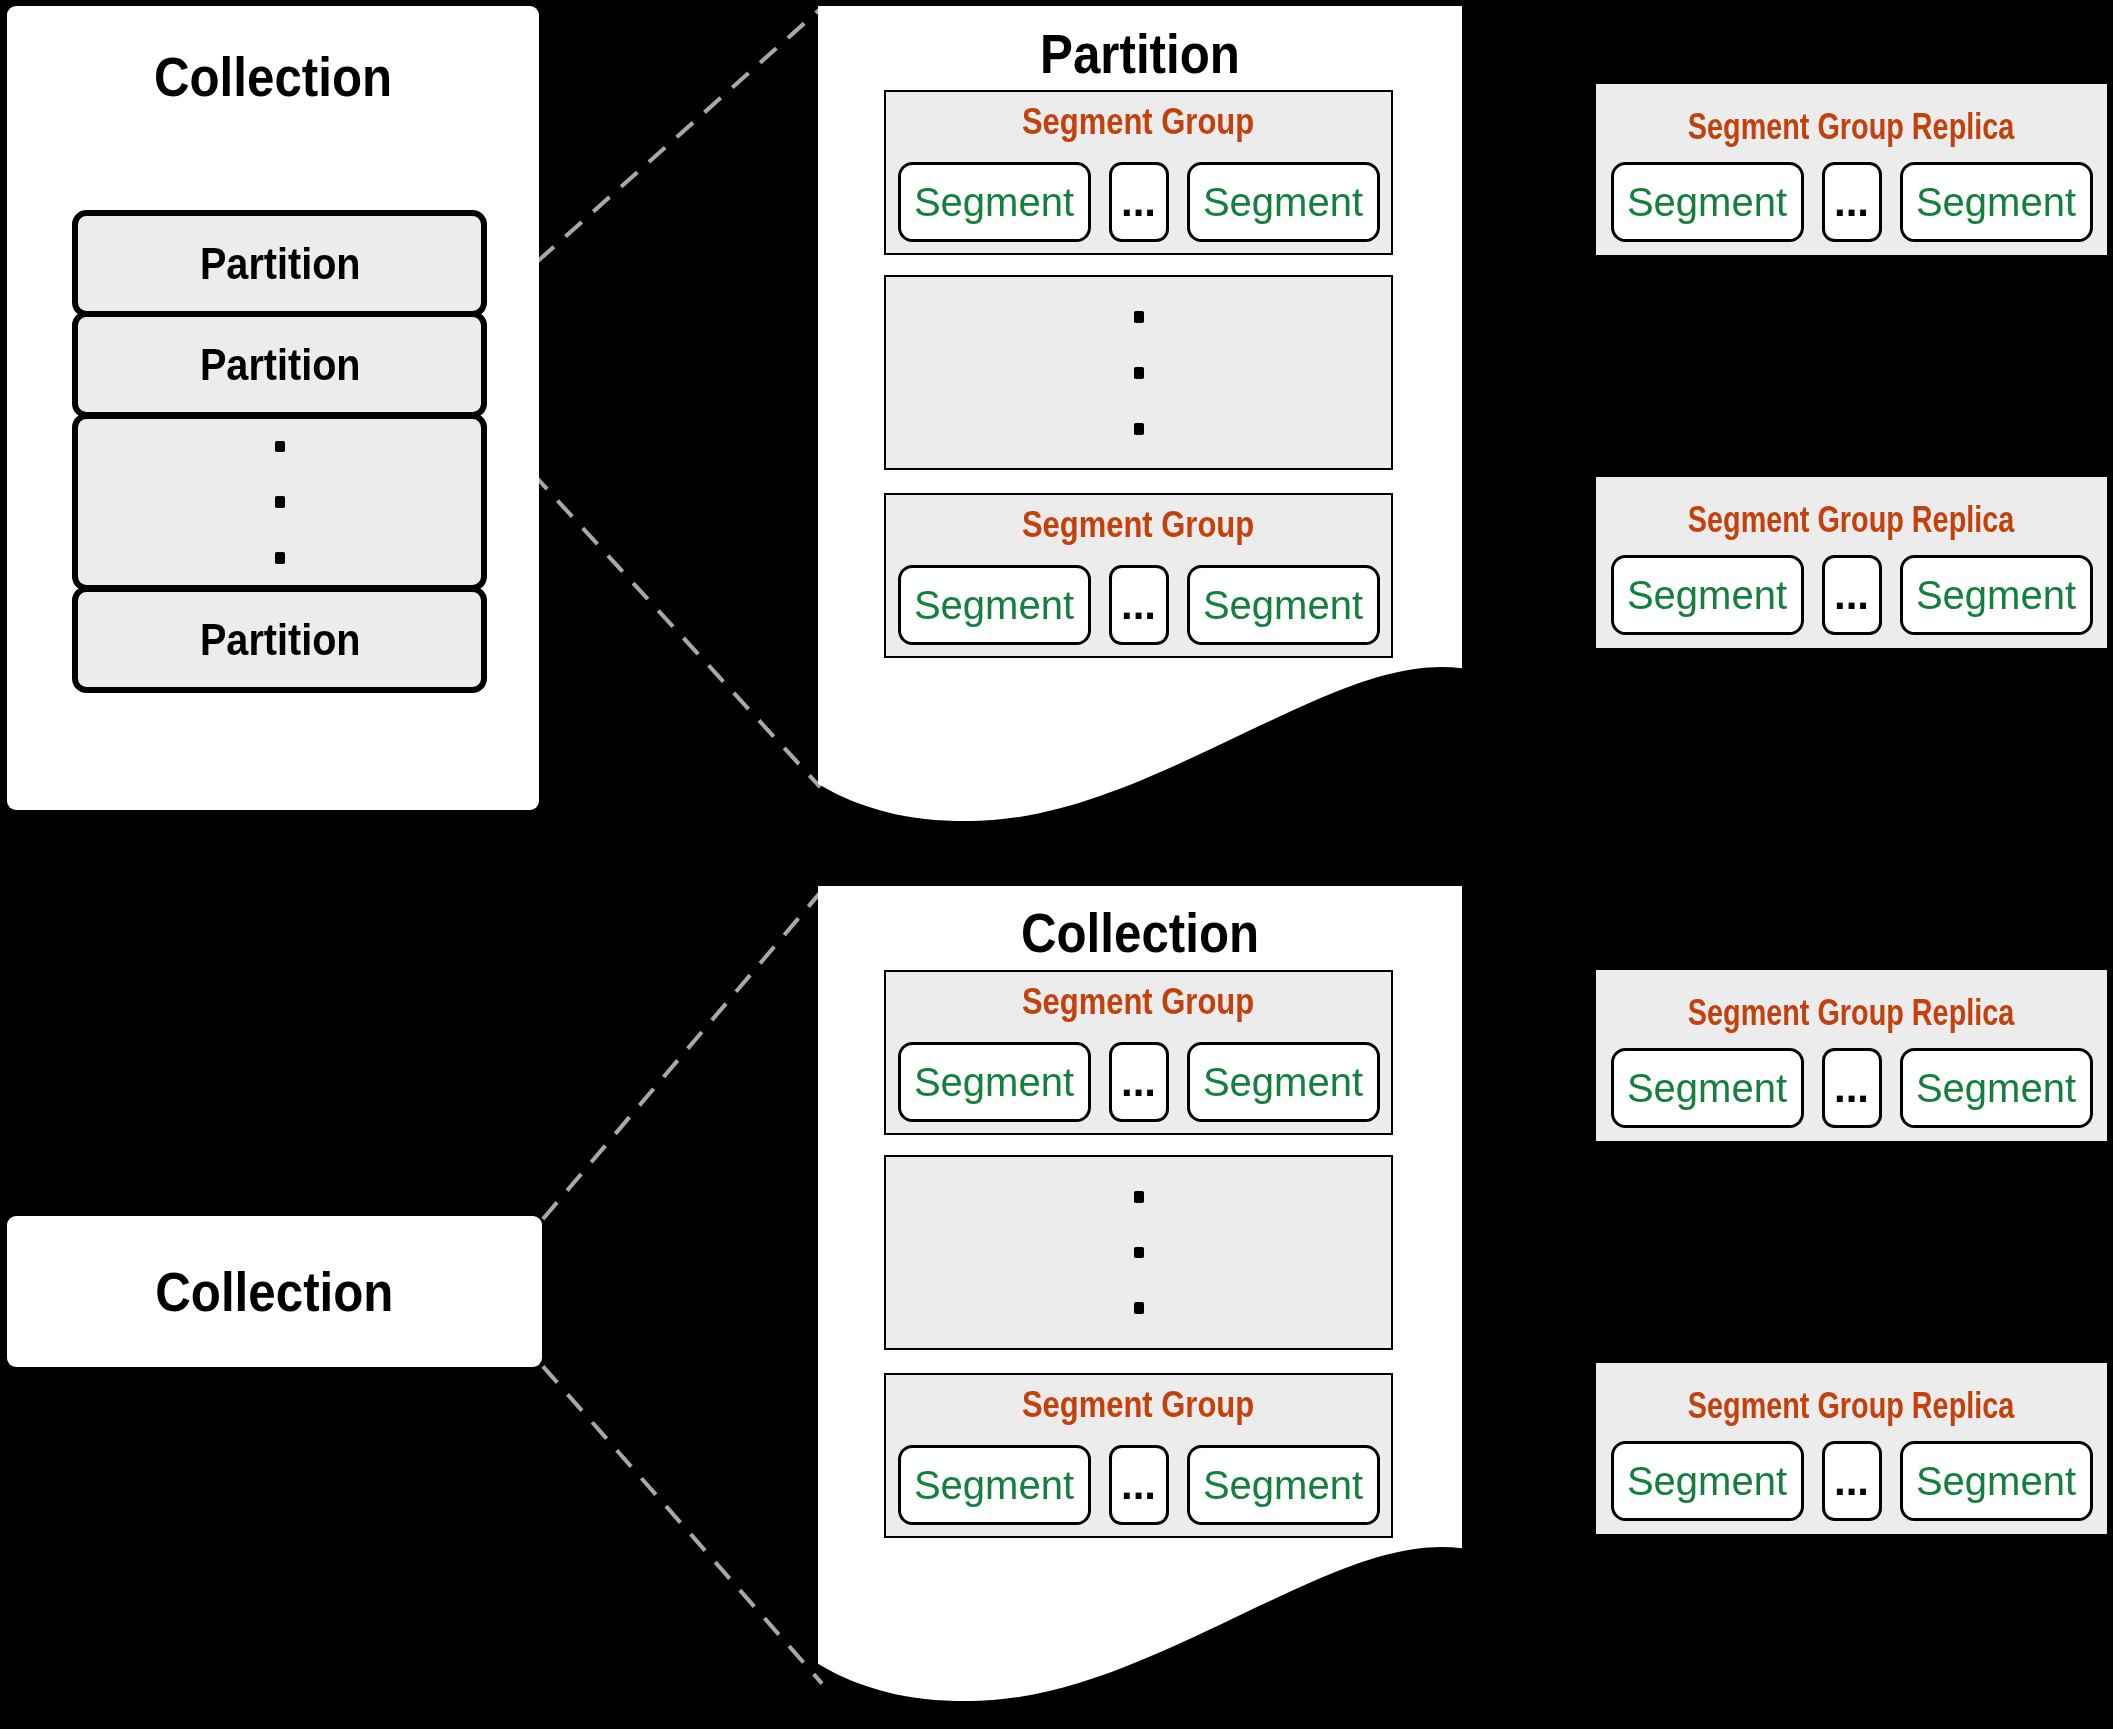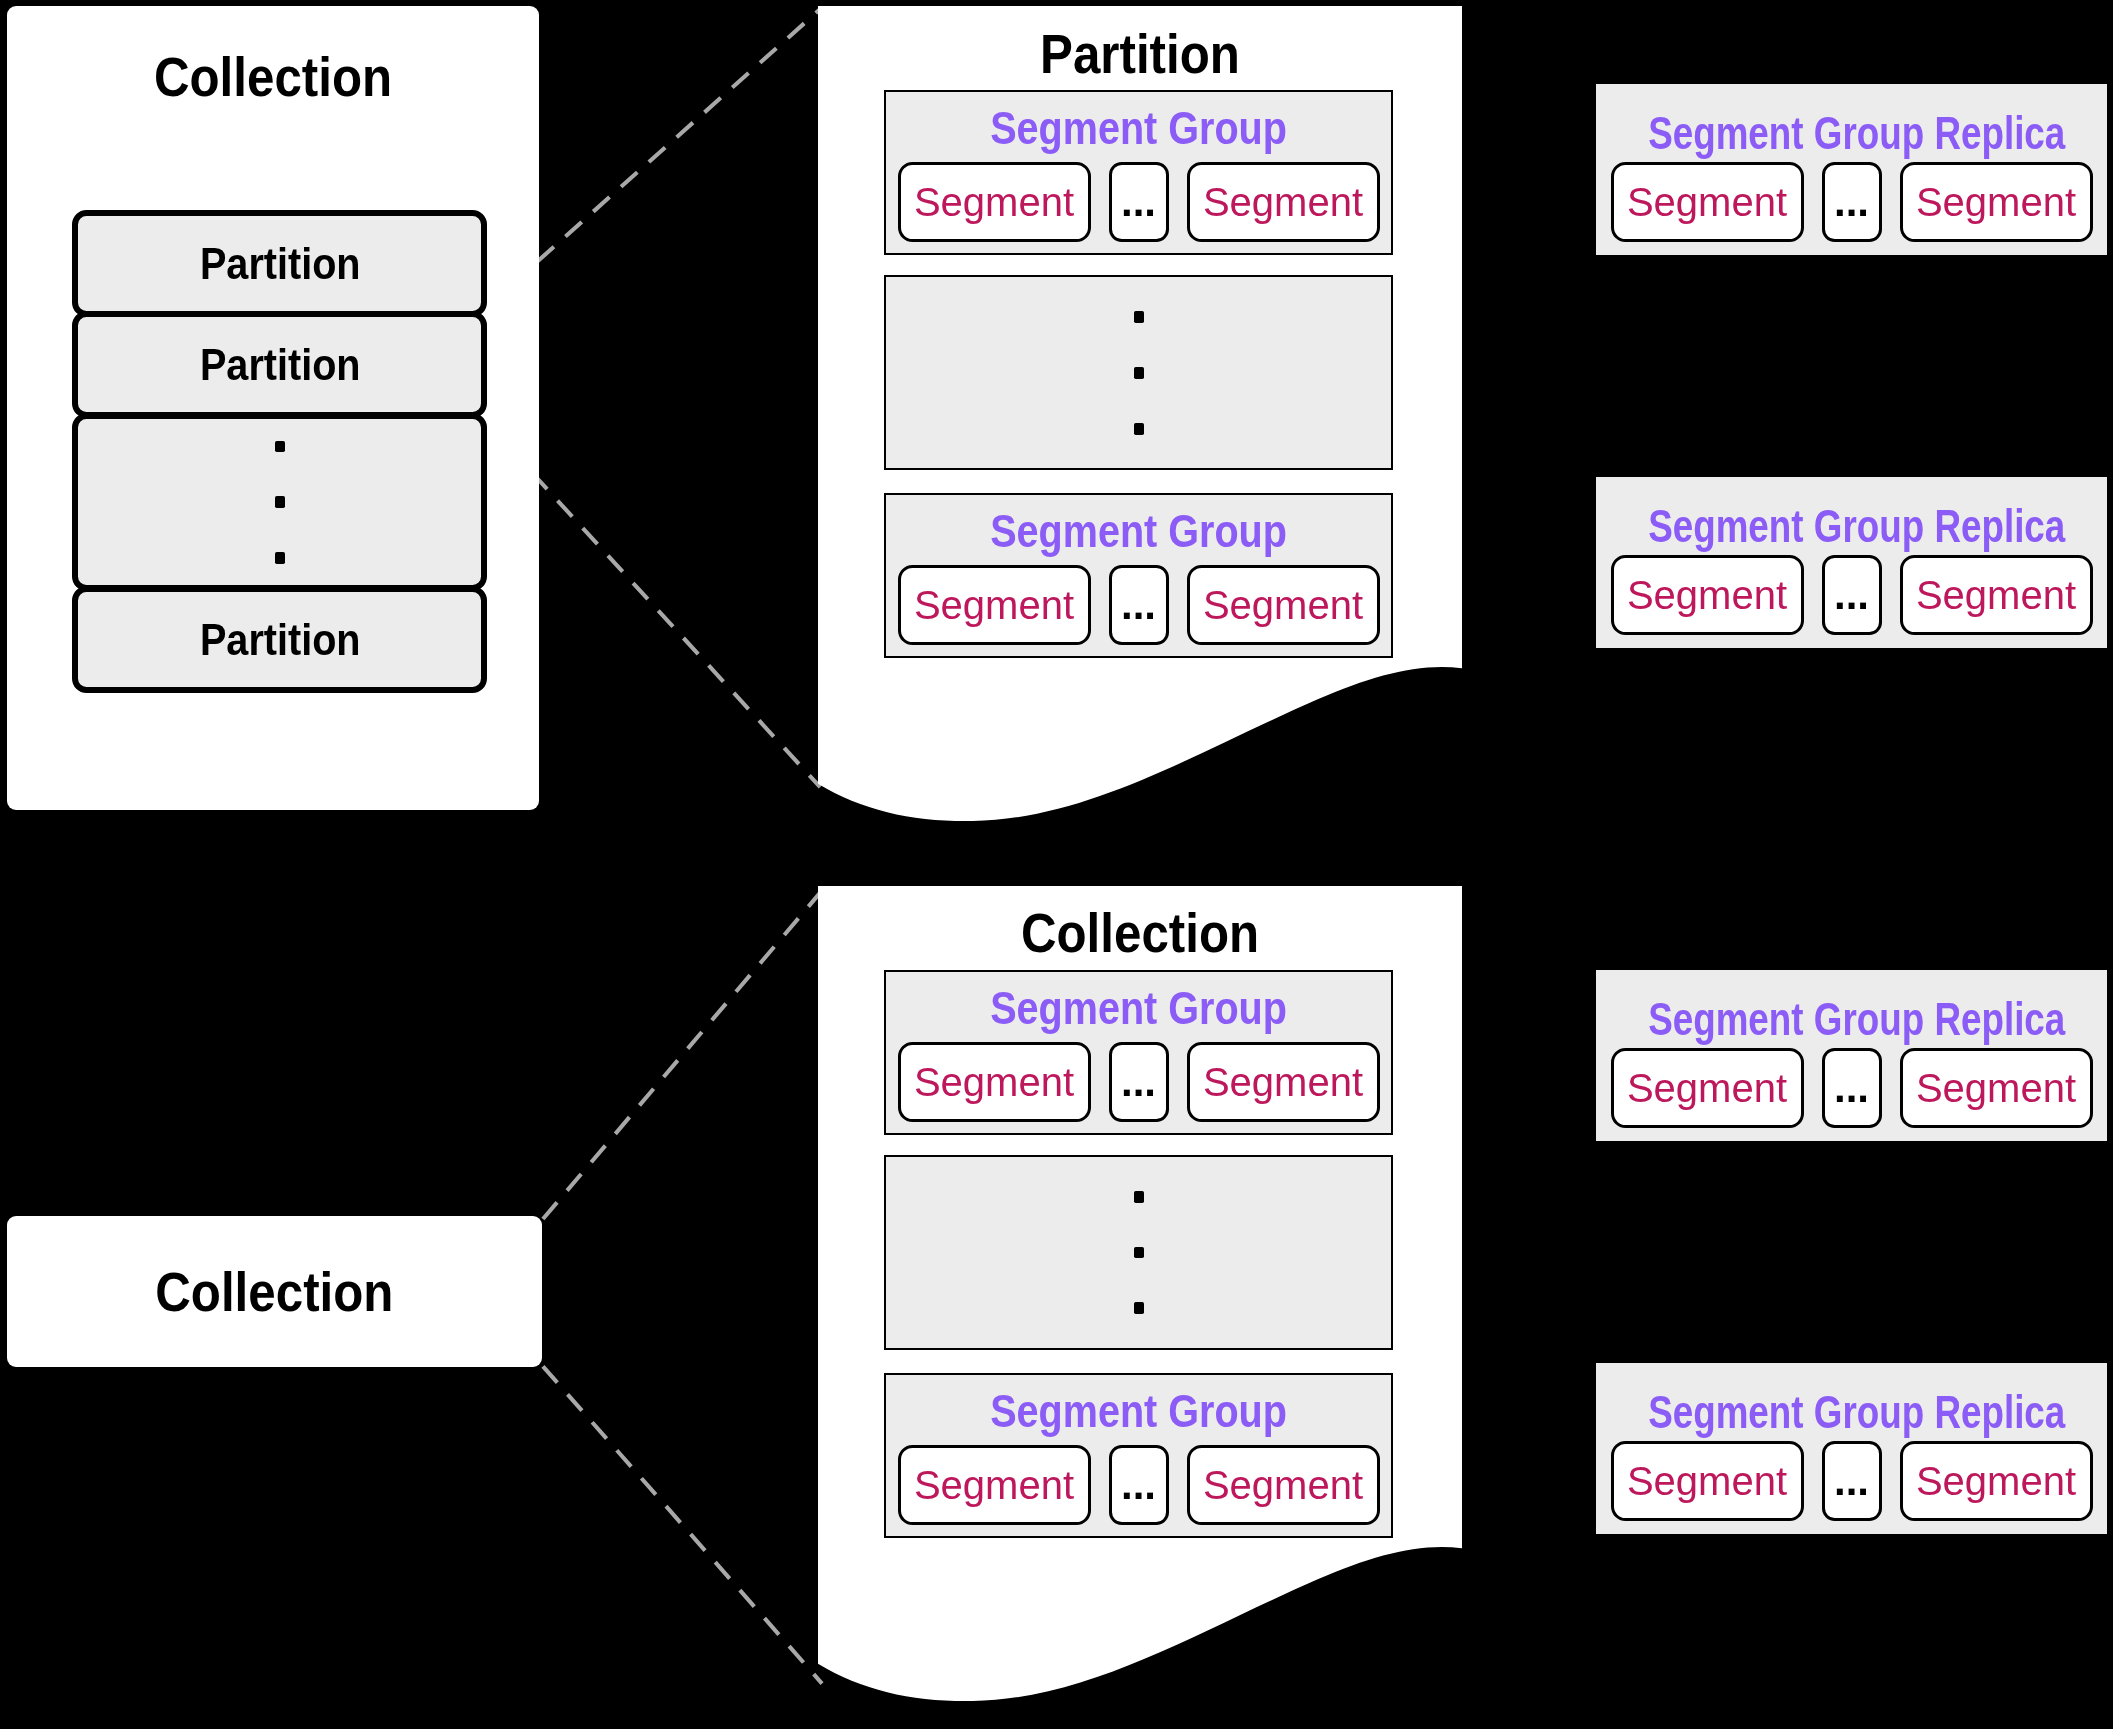--- a/index.html
+++ b/index.html
@@ -21,27 +21,27 @@
   .dots-col{display:flex;flex-direction:column;align-items:center;gap:44px;}
   .dot{width:10px;height:11.8px;background:#000;border-radius:1.8px;}
   
   .doc{width:644px;height:855px;}
   .doc svg.shape{position:absolute;left:0;top:0;}
   .doc-title{position:absolute;left:0;top:16.4px;width:100%;}
   
   .sg-box{left:66px;width:509px;height:165px;background:#ececec;border:2.7px solid #000;
           box-sizing:border-box;}
   .sg-title{position:absolute;top:9px;left:0;width:100%;text-align:center;font-weight:bold;
-            font-size:46px;color:#8b5cf6;white-space:nowrap;}
+            font-size:36px;color:#c2410c;white-space:nowrap;}
   .sg-title > span{display:inline-block;transform:scaleX(.86);transform-origin:center;line-height:1;}
   .seg-row{position:absolute;left:0;bottom:11px;width:100%;display:flex;justify-content:center;
            align-items:center;gap:18px;}
   .seg{width:193px;height:80px;background:#fff;border:3.6px solid #000;border-radius:14.5px;
        box-sizing:border-box;display:flex;align-items:center;justify-content:center;
-       font-size:40px;color:#be185d;white-space:nowrap;}
+       font-size:40px;color:#15803d;white-space:nowrap;}
   .ellipsis-box{width:60px;height:80px;background:#fff;border:3.6px solid #000;border-radius:12.7px;
        box-sizing:border-box;display:flex;align-items:center;justify-content:center;
        font-size:42px;font-weight:bold;color:#000;line-height:0;}
   .doc-dots{left:66px;width:509px;height:195px;background:#ececec;border:2.7px solid #000;
             box-sizing:border-box;display:flex;align-items:center;justify-content:center;}
   
   .replica{left:1594px;width:515px;height:175px;background:#ececec;border:2.7px solid #000;
            box-sizing:border-box;}
   .replica .sg-title{top:22px;}
   .replica .sg-title > span{transform:scaleX(.8);}

